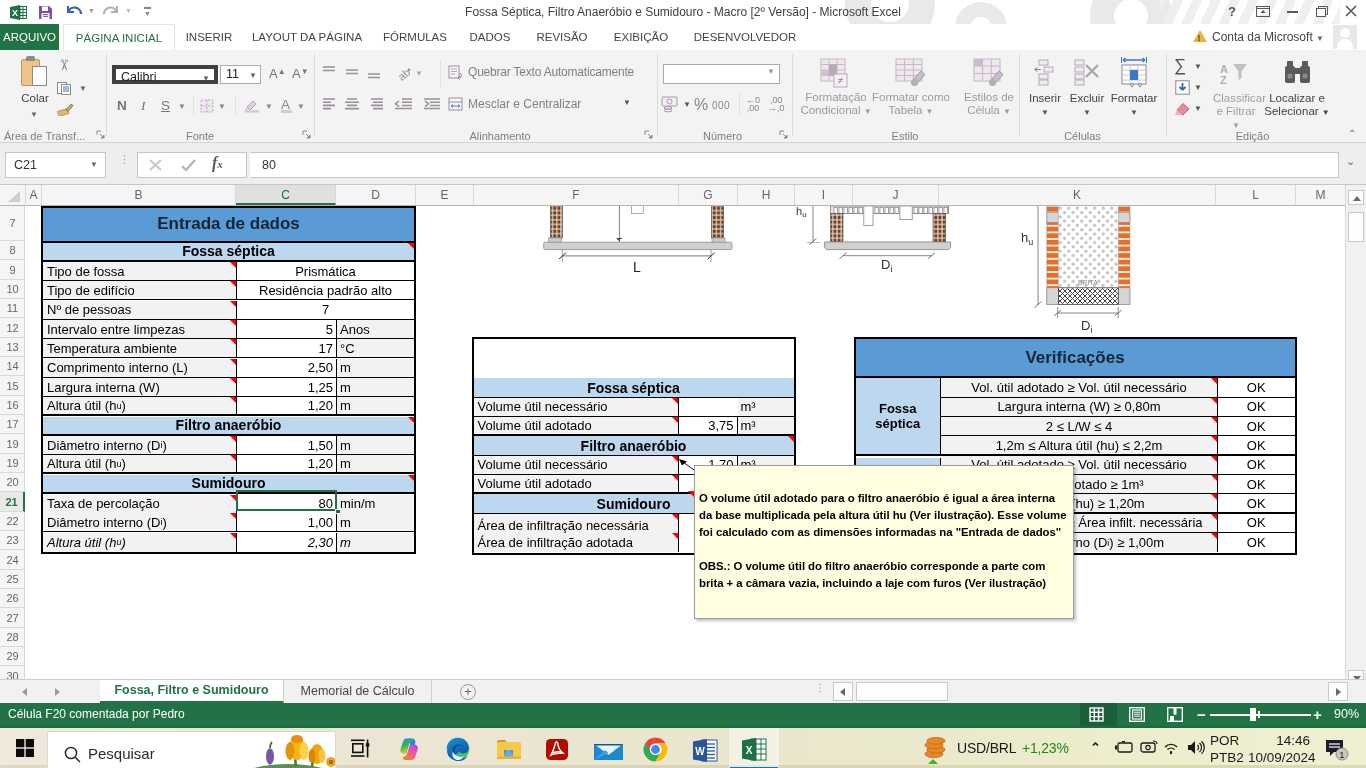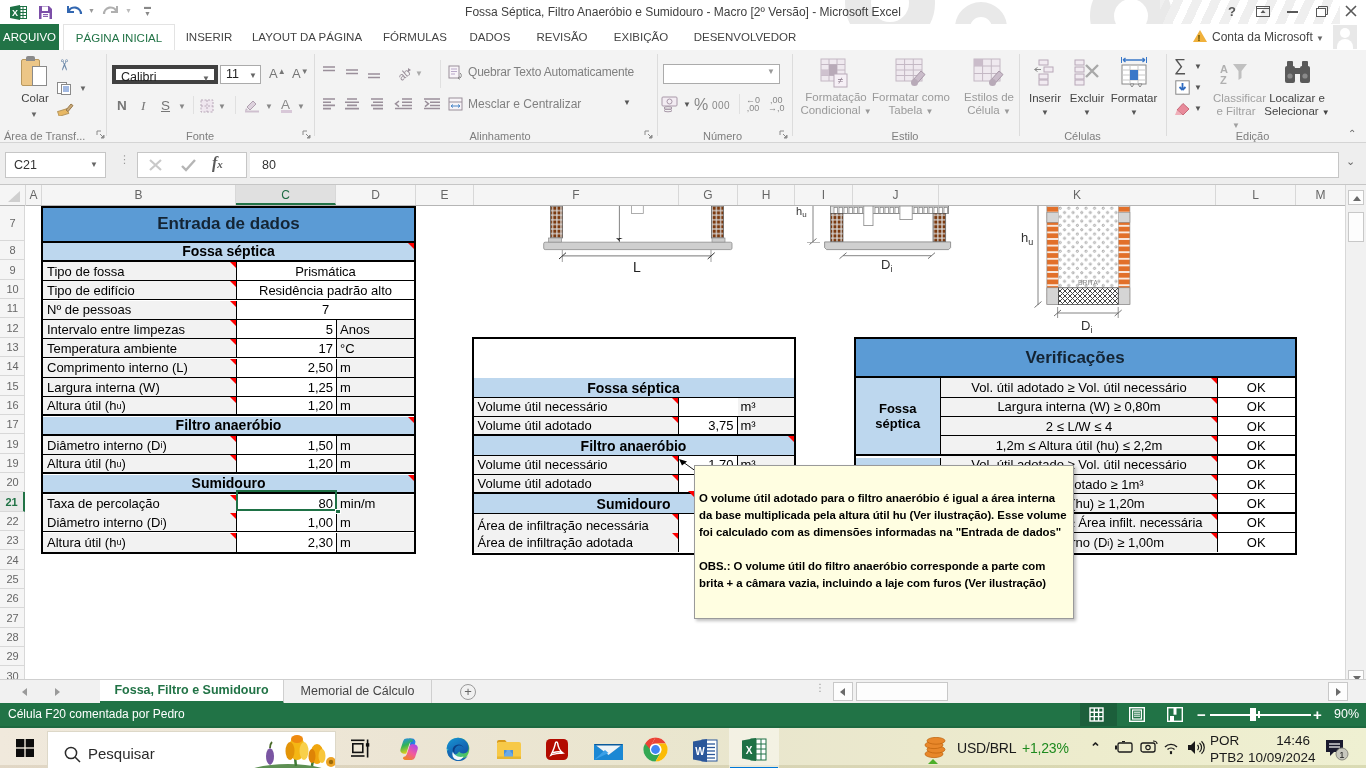--- a/index.html
+++ b/index.html
@@ -491,21 +491,21 @@
     <div class="tr" style="top:271px;height:19.3px;margin-top:16px;">
         <div class="cell lb" style="width:194px;">Taxa de percolação<span class="tri"></span></div>
         <div class="cell vl" style="width:100px;">80</div>
         <div class="cell un" style="flex:1;">min/m</div>
       </div>
     <div class="tr" style="top:305.7px;height:19.3px;">
         <div class="cell lb" style="width:194px;">Diâmetro interno (D<sub>i</sub>)<span class="tri"></span></div>
         <div class="cell vl" style="width:100px;">1,00</div>
         <div class="cell un" style="flex:1;">m</div>
       </div>
-    <div class="tr" style="top:325px;height:19.4px;border-bottom:none;">
+    <div class="tr" style="top:325px;height:19.4px;border-bottom:none;font-style:italic;">
         <div class="cell lb" style="width:194px;">Altura útil (h<sub>u</sub>)<span class="tri"></span></div>
         <div class="cell vl" style="width:100px;">2,30</div>
         <div class="cell un" style="flex:1;">m</div>
       </div>
   </div>
 
   <div class="abs" style="left:211px;top:284px;width:101px;height:20.5px;border:2px solid #1e7145;z-index:5;"></div>
   <div class="abs" style="left:310px;top:302.5px;width:5.5px;height:5.5px;background:#1e7145;border:1px solid #fff;z-index:6;"></div>
 
   <div class="t" style="left:446.5px;top:131px;width:324px;height:218px;">

